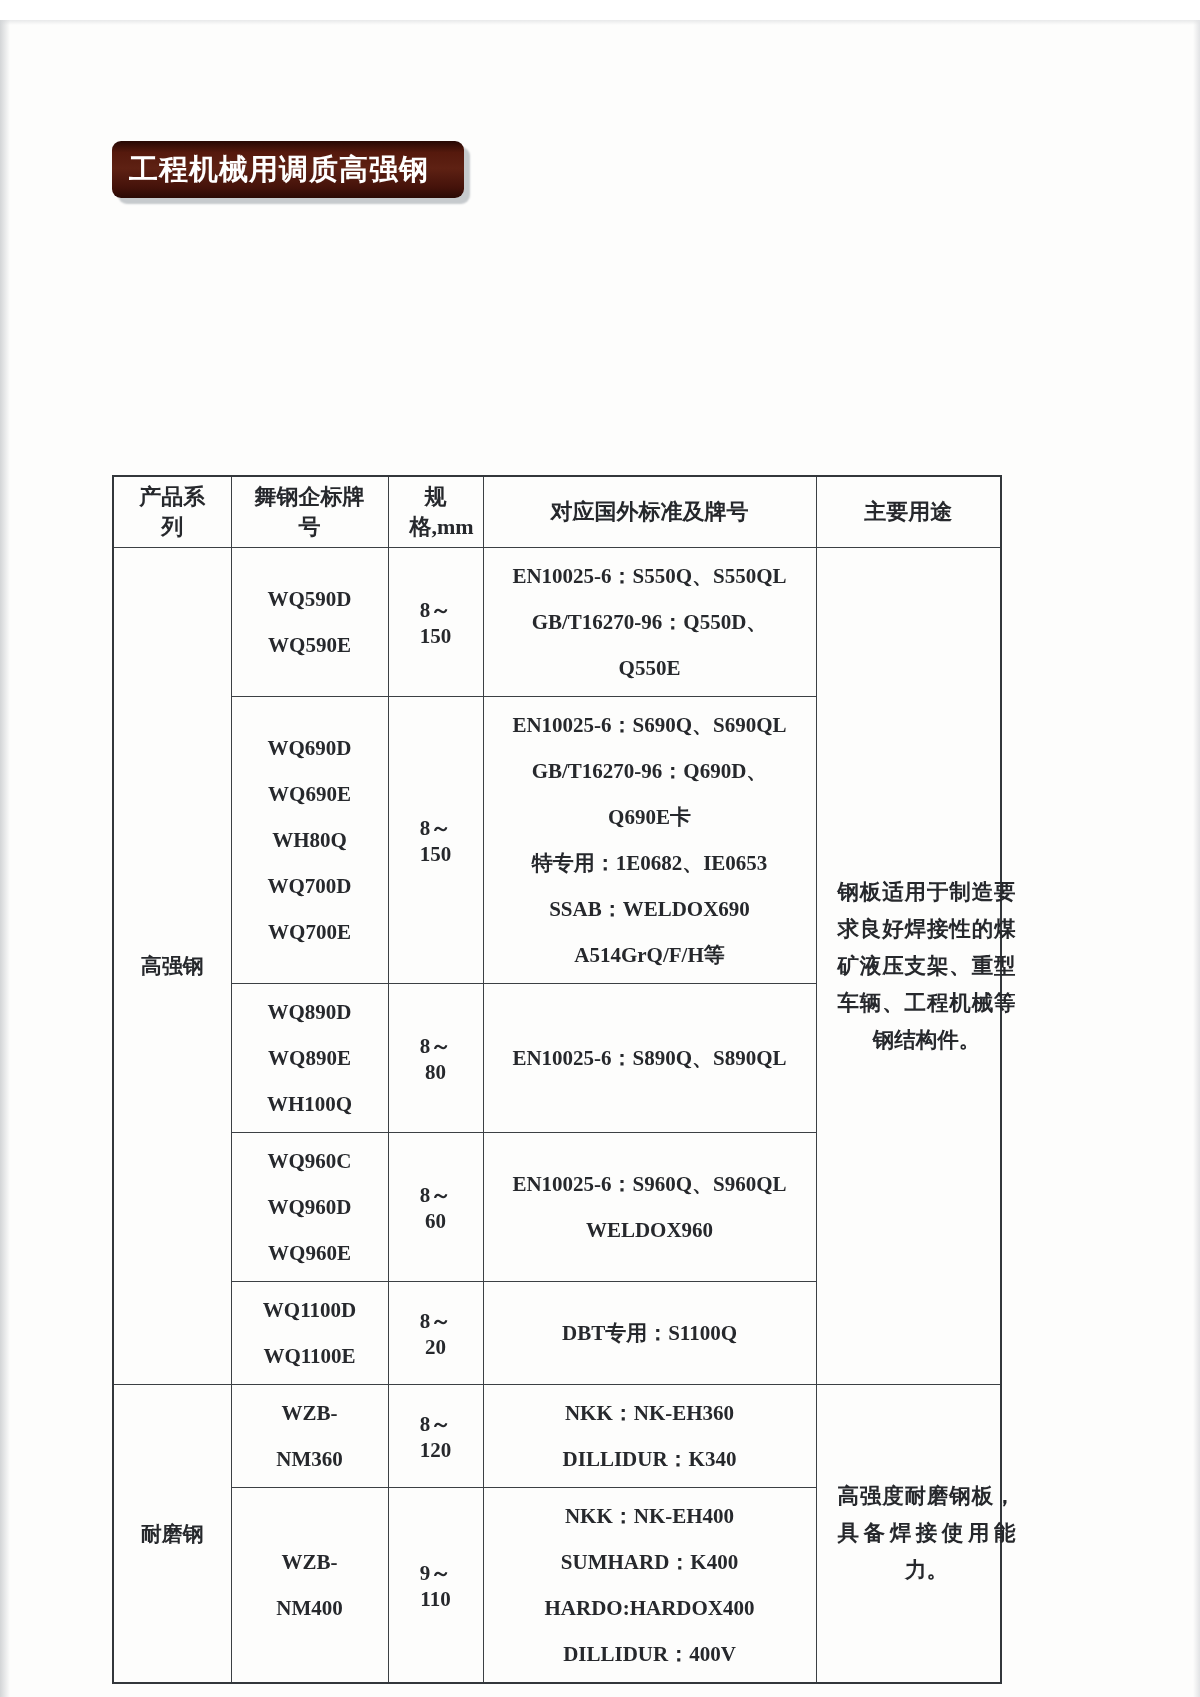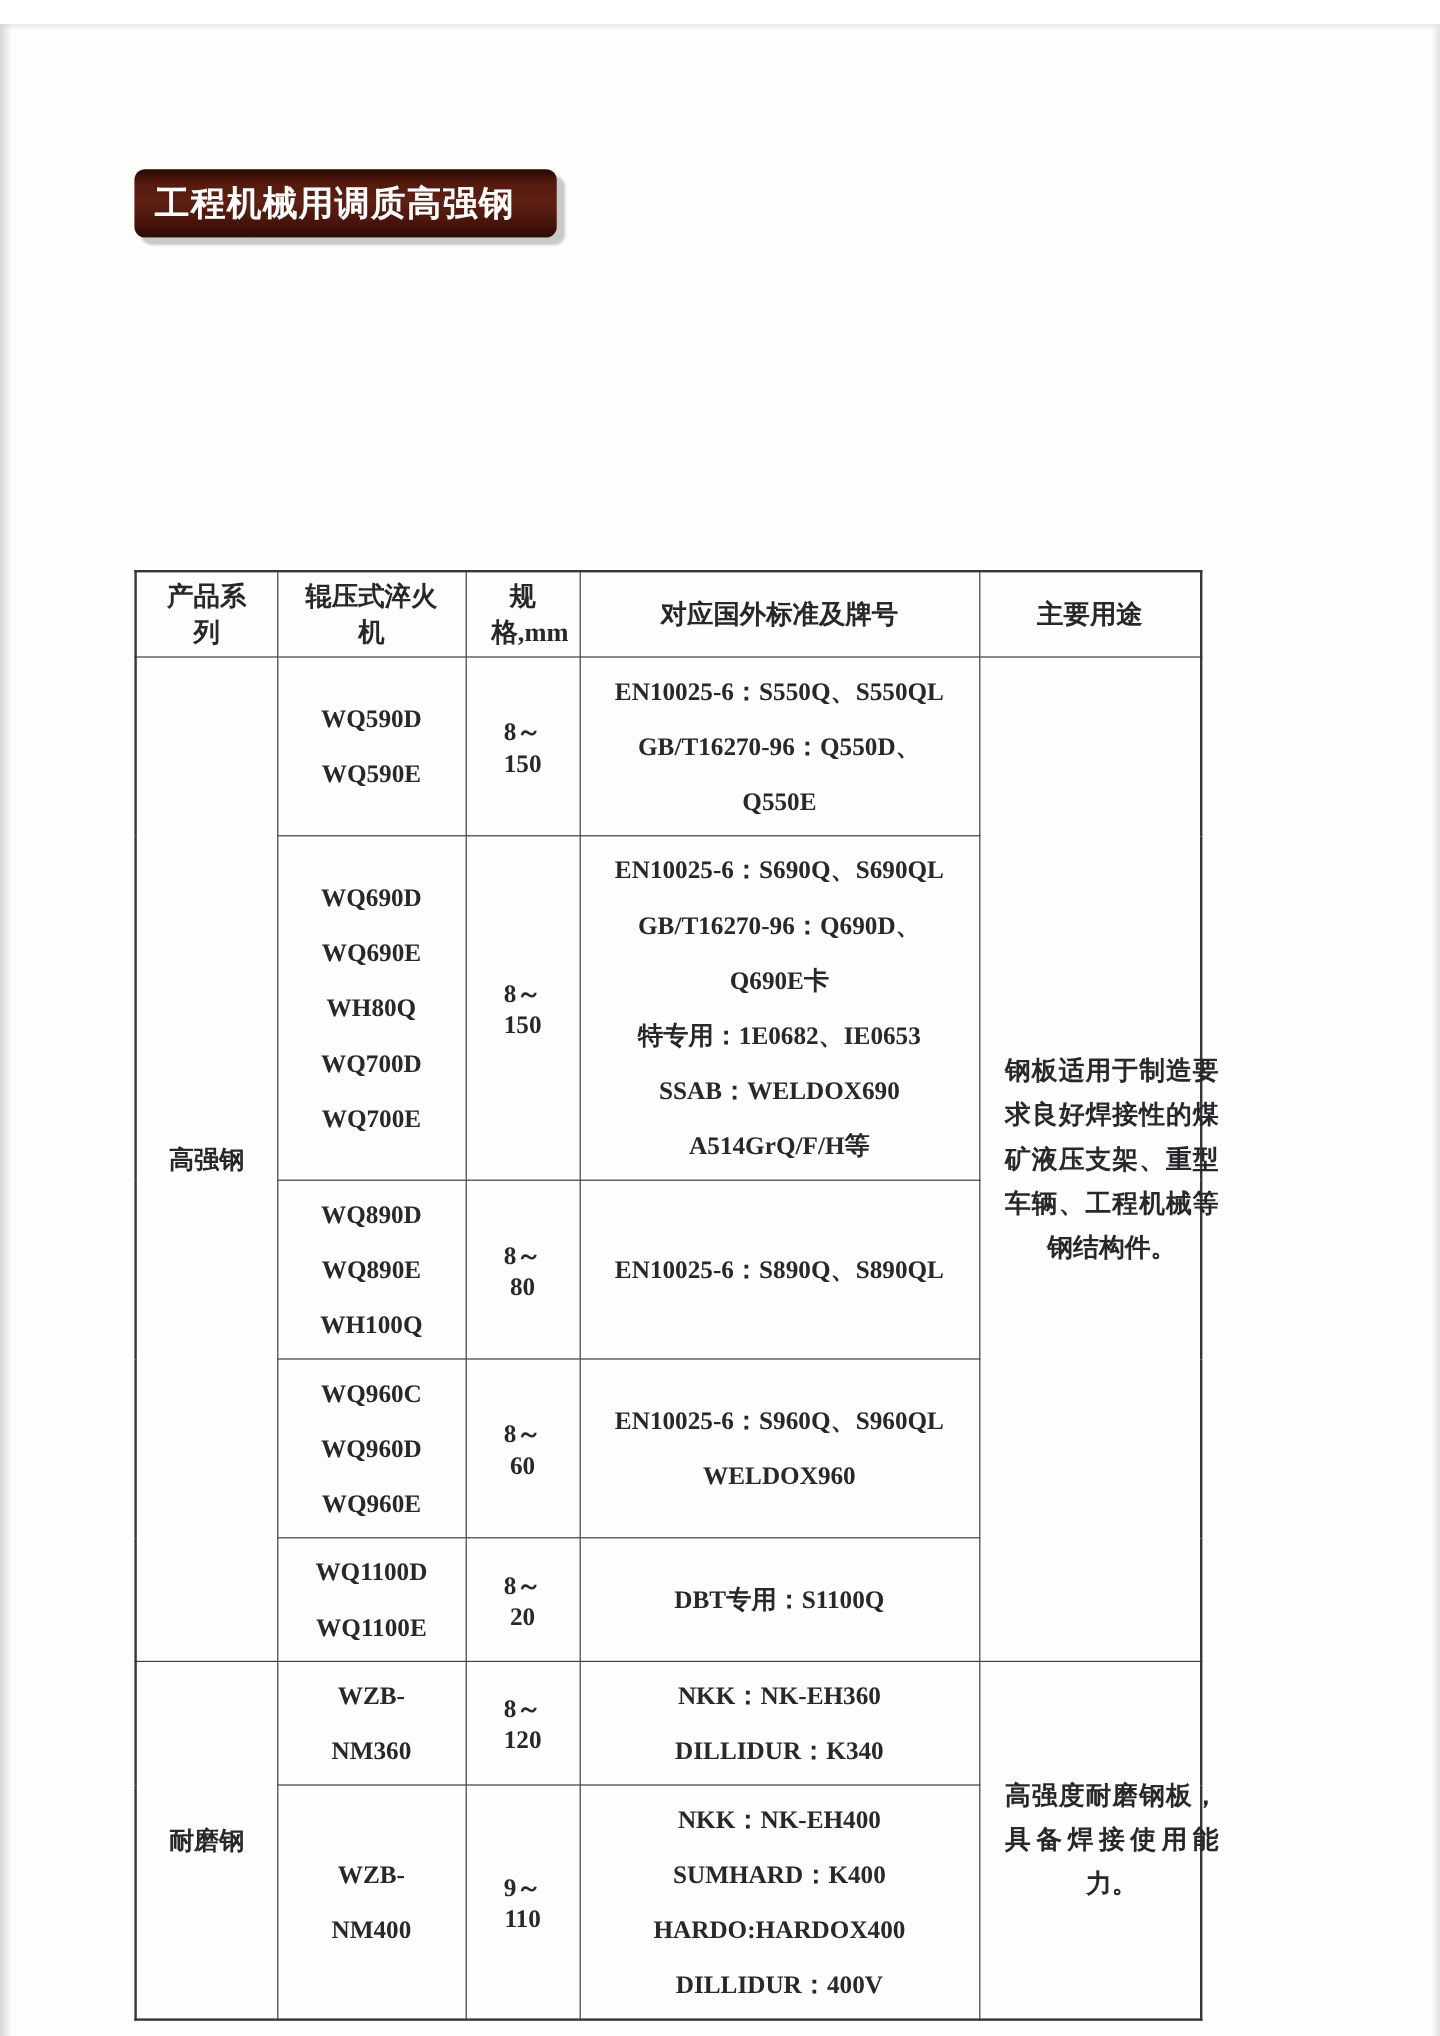--- a/index.html
+++ b/index.html
@@ -84,21 +84,21 @@
       <colgroup>
         <col style="width:118px">
           <col style="width:157px">
           <col style="width:95px">
         <col style="width:333px">
           <col style="width:185px">
       </colgroup>
       <tbody>
           <tr class="hdr">
         <th>产品系列</th>
-        <th>辊压式淬火机</th>
+        <th>舞钢企标牌号</th>
         <th>规格,mm</th>
         <th>对应国外标准及牌号</th>
         <th>主要用途</th>
       </tr>
       <tr class="r1">
         <td rowspan="5">高强钢</td>
         <td class="multi">WQ590D
 WQ590E</td>
         <td>8～150</td>
         <td class="multi">EN10025-6：S550Q、S550QL

